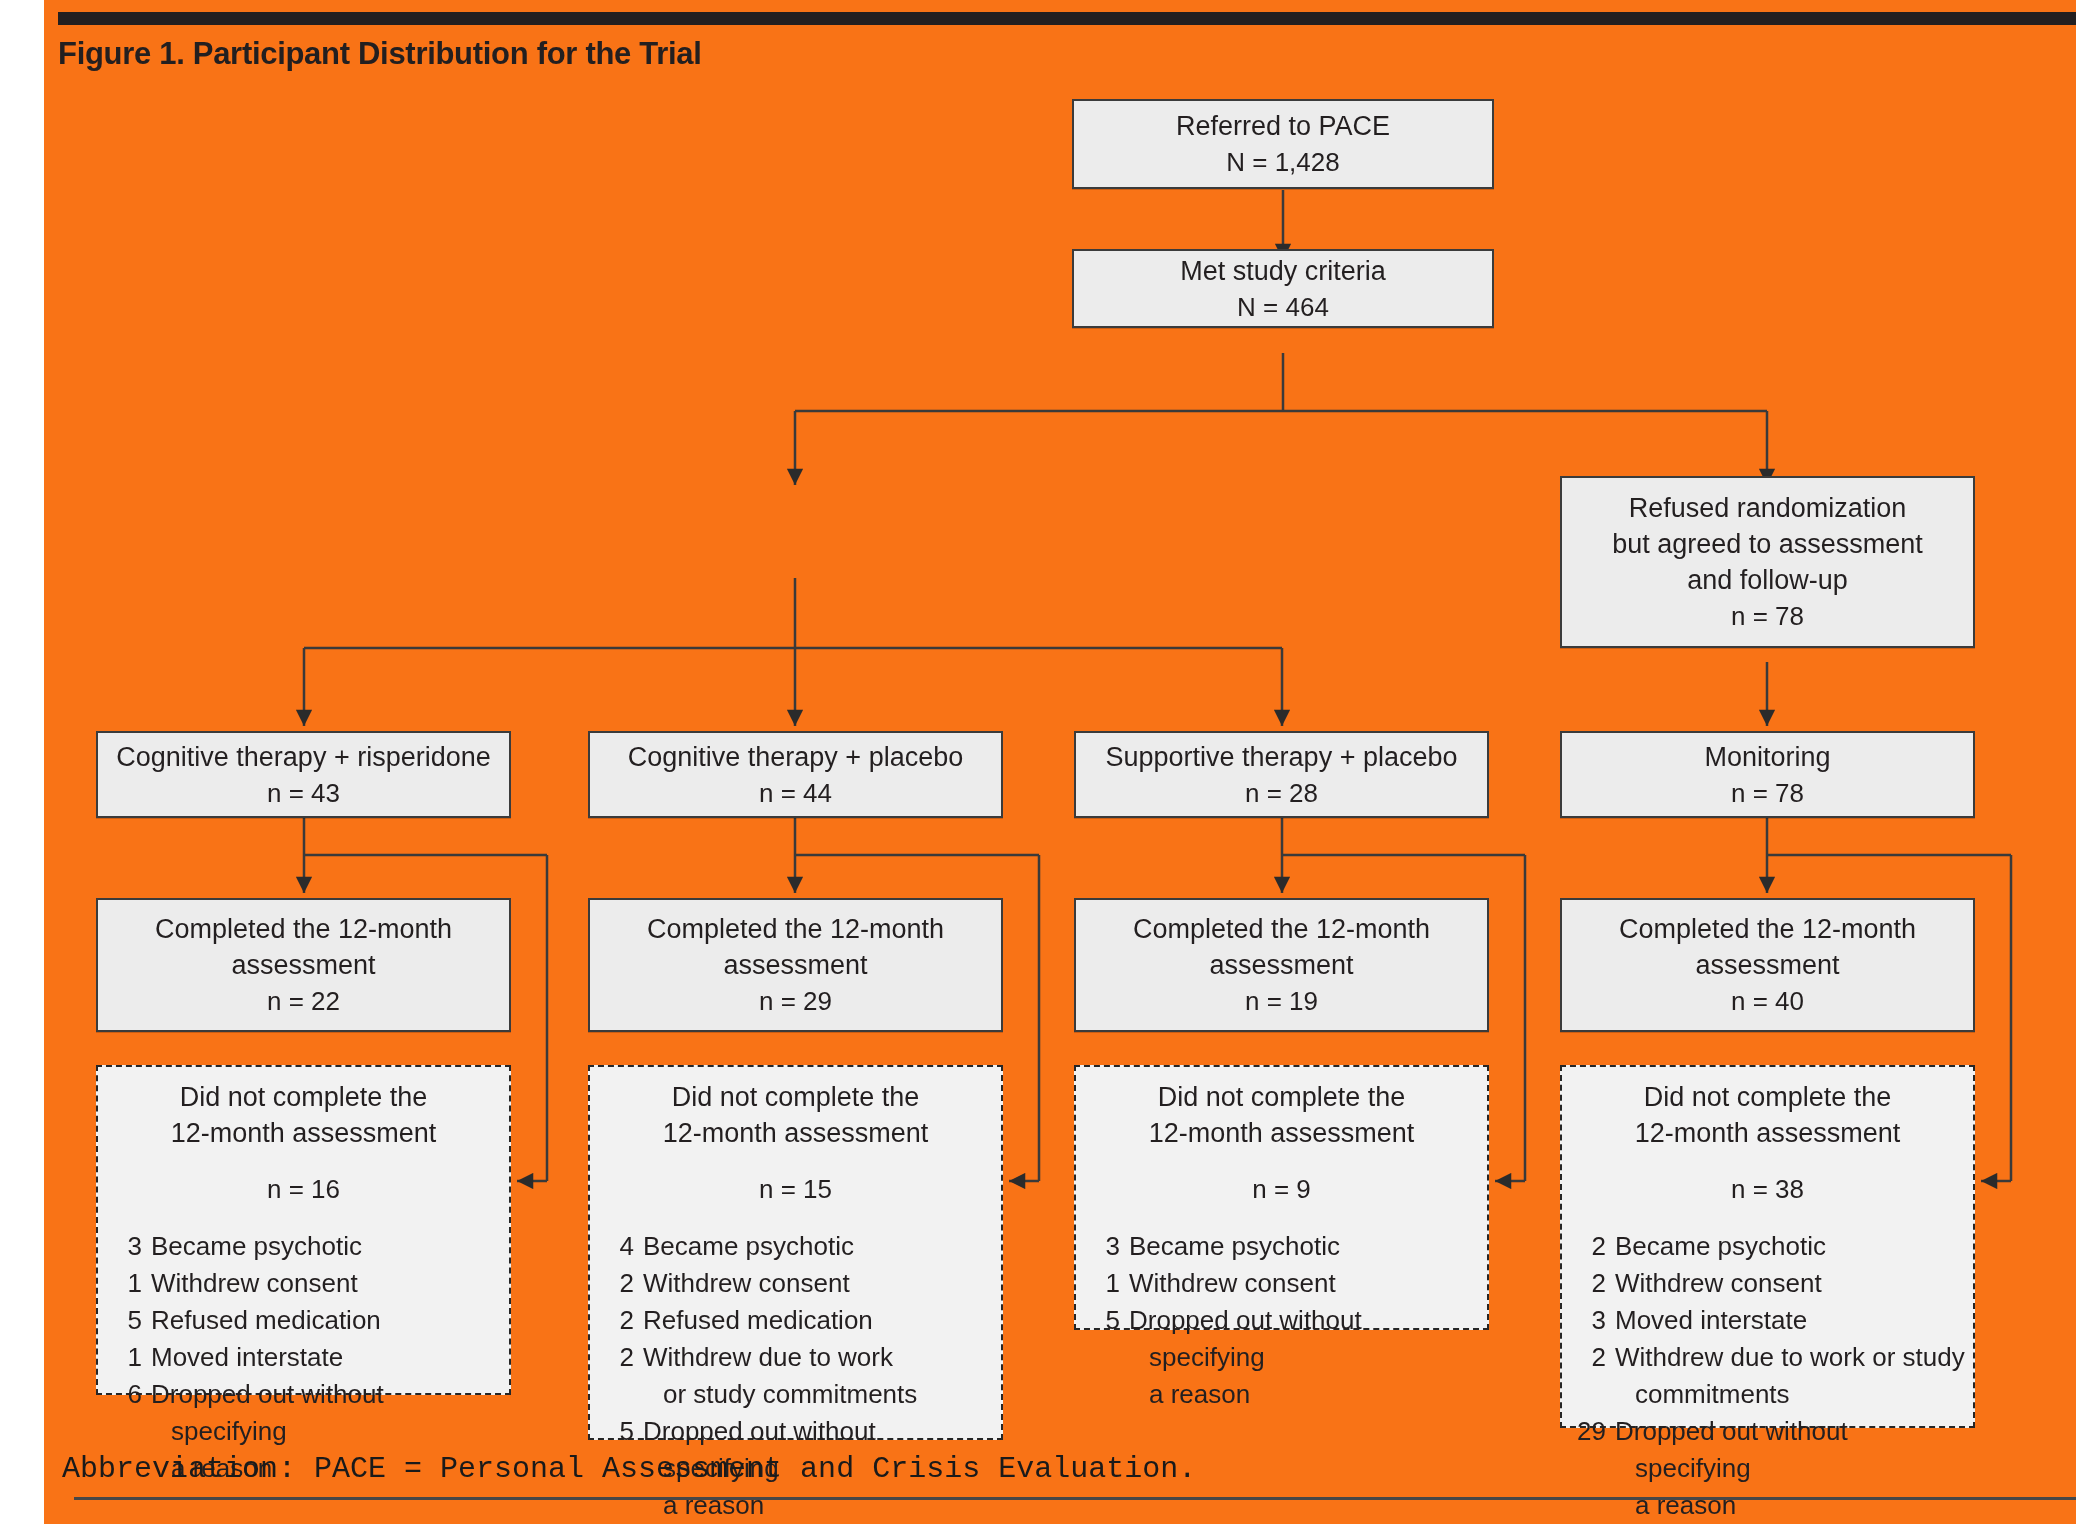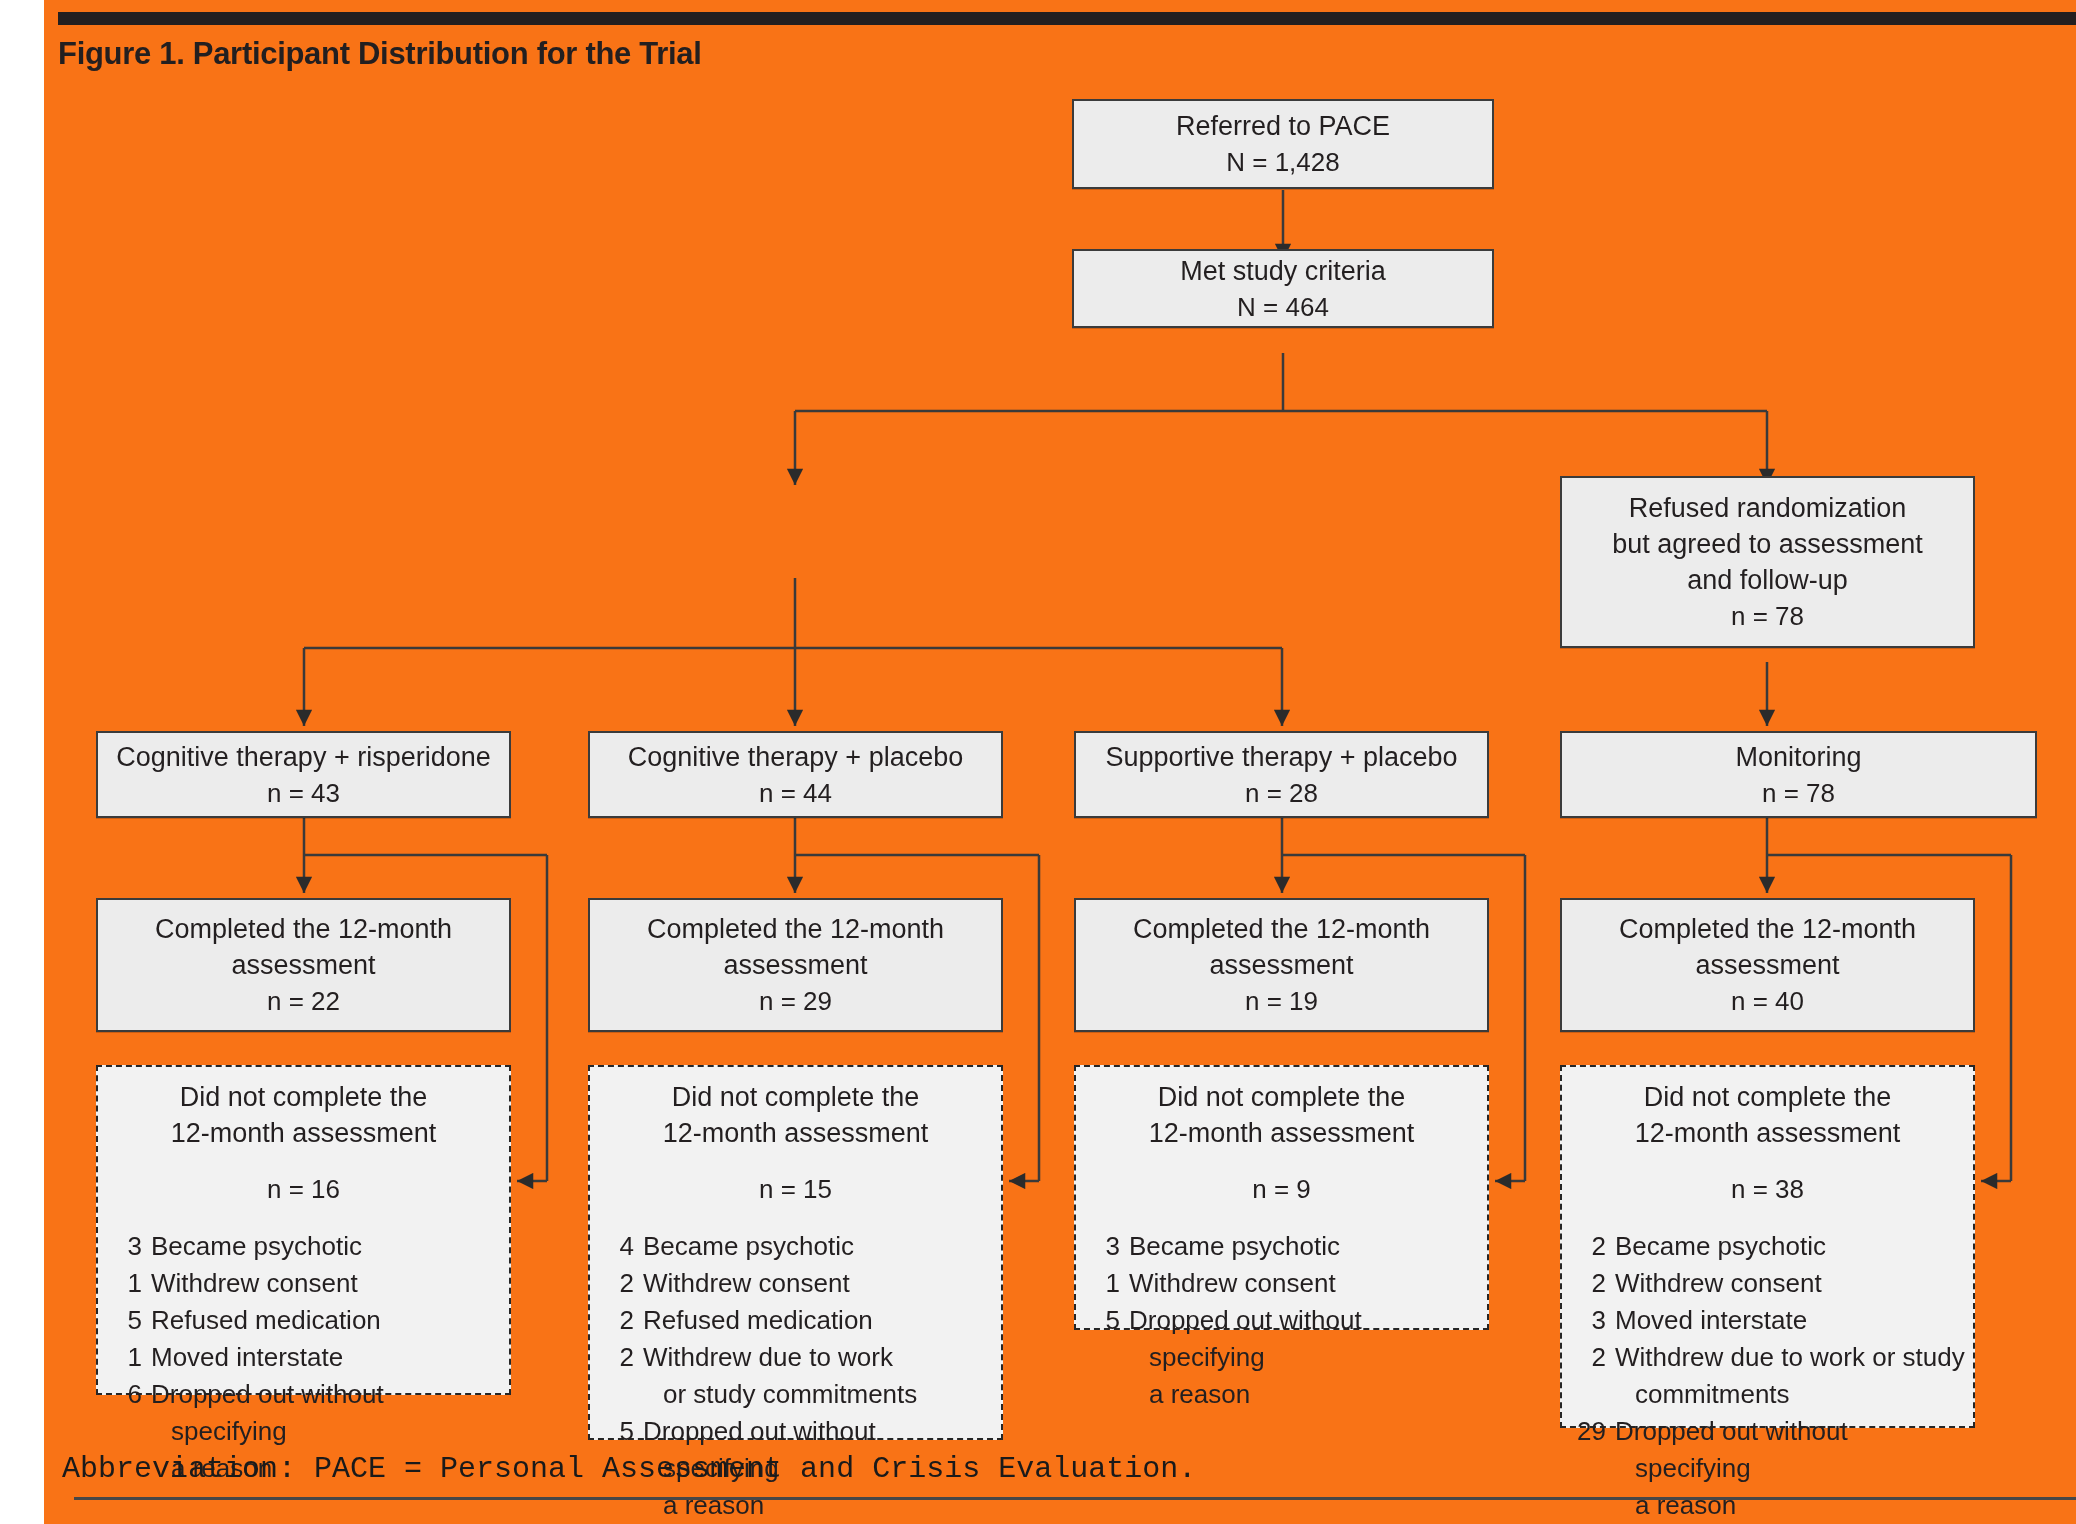--- a/index.html
+++ b/index.html
@@ -131,21 +131,21 @@
   <div class="node" style="left:544px;top:731px;width:415px;height:87px">
     <div class="box-label">Cognitive therapy + placebo</div>
     <div class="box-n">n = 44</div>
   </div>
 
   <div class="node" style="left:1030px;top:731px;width:415px;height:87px">
     <div class="box-label">Supportive therapy + placebo</div>
     <div class="box-n">n = 28</div>
   </div>
 
-  <div class="node" style="left:1516px;top:731px;width:477px;height:87px">
+  <div class="node" style="left:1516px;top:731px;width:415px;height:87px">
     <div class="box-label">Monitoring</div>
     <div class="box-n">n = 78</div>
   </div>
 
   <div class="node" style="left:52px;top:898px;width:415px;height:134px">
     <div class="box-label">Completed the 12-month
 assessment</div>
     <div class="box-n">n = 22</div>
   </div>
 

